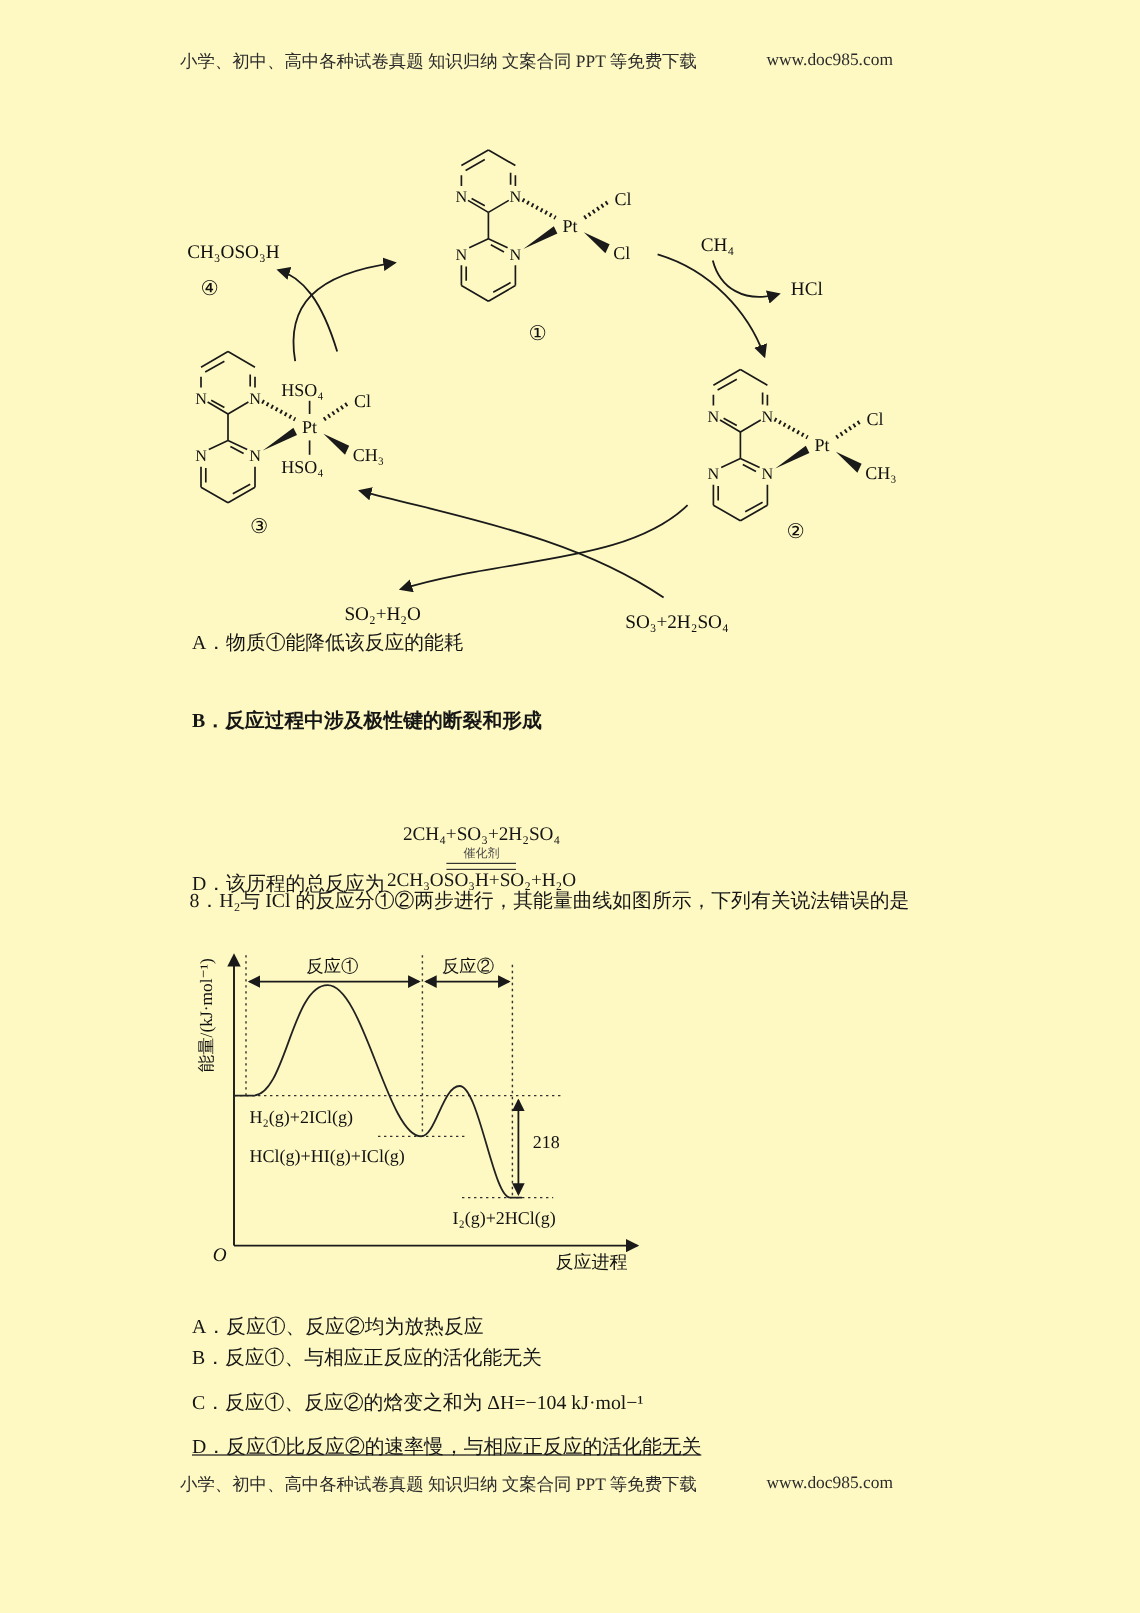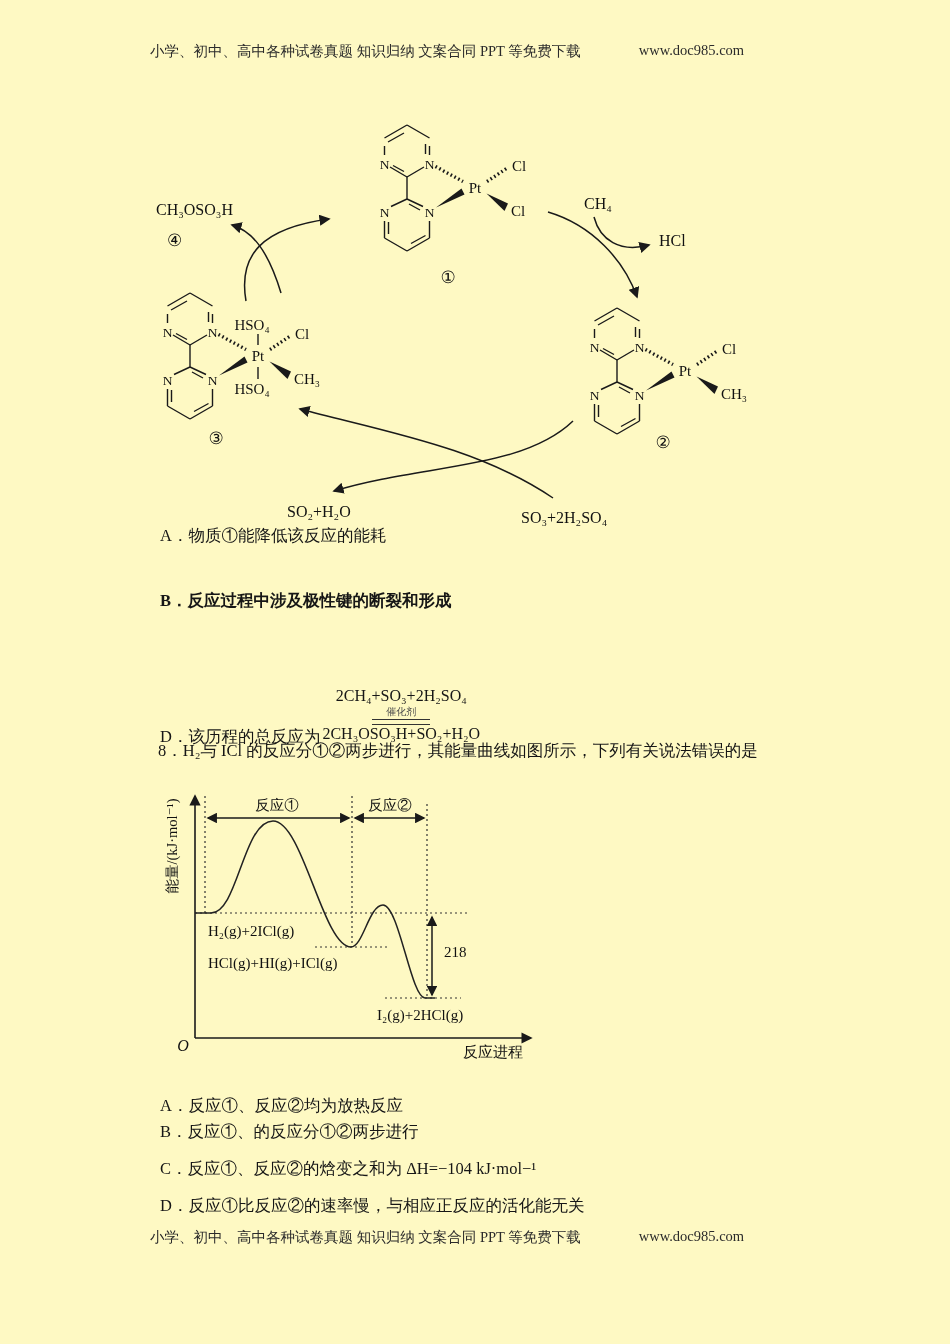--- a/index.html
+++ b/index.html
@@ -147,22 +147,22 @@
 
     <line class="arrowline" x1="269" y1="137" x2="269" y2="215" marker-start="url(#arr2)" marker-end="url(#arr2)"></line>
     <text x="281" y="177" font-size="15">218</text>
 
     <text x="45" y="156" font-size="15">H₂(g)+2ICl(g)</text>
     <text x="45" y="188" font-size="15">HCl(g)+HI(g)+ICl(g)</text>
     <text x="214" y="240" font-size="15">I₂(g)+2HCl(g)</text>
   </svg>
 
   <div class="row" style="top:1083px;margin-top:12px;">A．反应①、反应②均为放热反应</div>
-  <div class="row" style="top:1121px;">B．反应①、的反应分①②两步进行</div>
+  <div class="row" style="top:1121px;">B．反应①、与相应正反应的活化能无关</div>
   <div class="row" style="top:1158px;">C．反应①、反应②的焓变之和为 ΔH=−104 kJ·mol−¹</div>
-  <div class="row" style="top:1195px;">D．反应①比反应②的速率慢，与相应正反应的活化能无关</div>
+  <div class="row" style="top:1195px;text-decoration:underline;">D．反应①比反应②的速率慢，与相应正反应的活化能无关</div>
 
   <div class="hdr" style="top:1228px;">
     <span>小学、初中、高中各种试卷真题  知识归纳  文案合同  PPT 等免费下载</span>
     <span class="url">www.doc985.com</span>
   </div>
 
 </div>
 
 </body></html>

